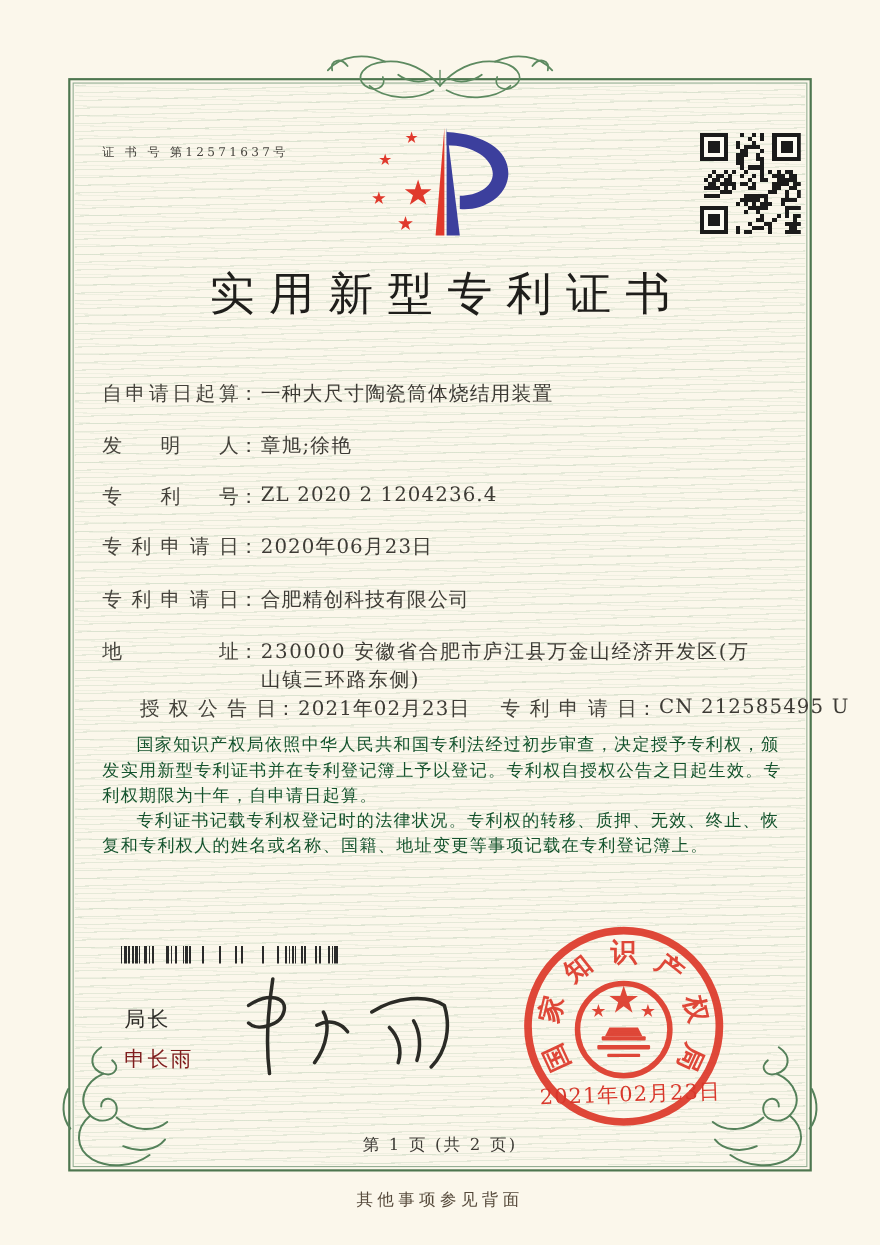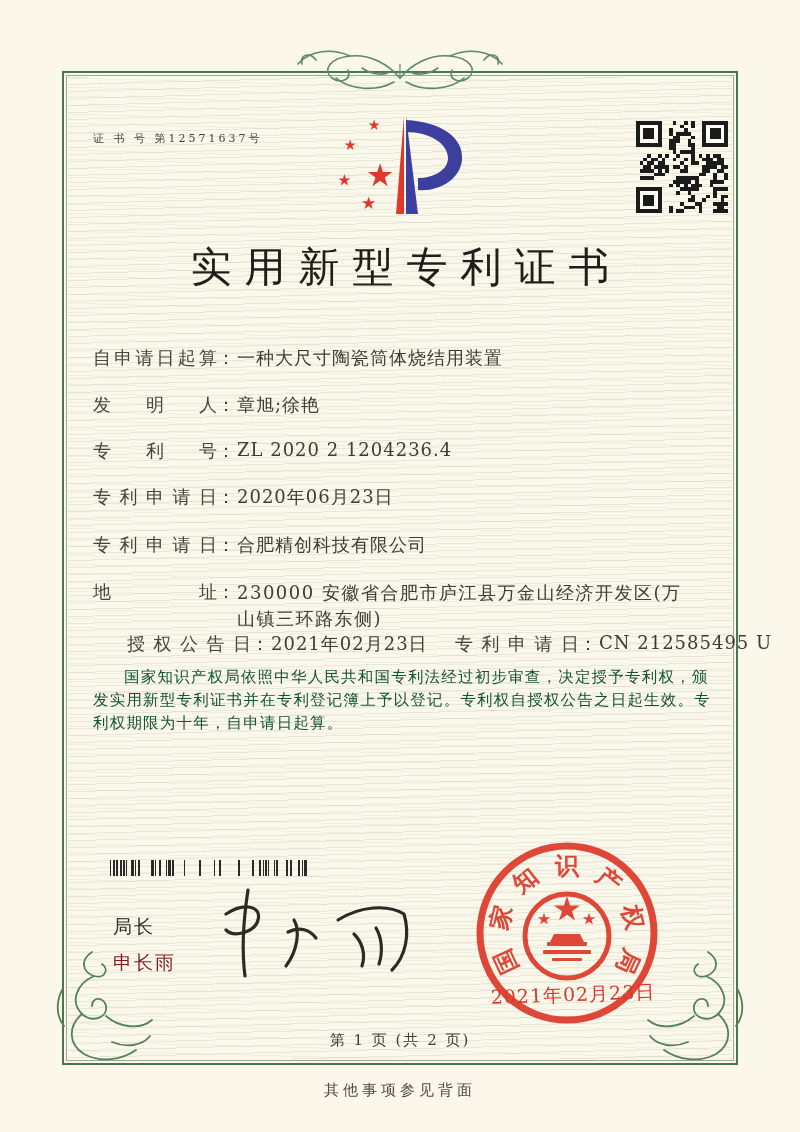--- a/index.html
+++ b/index.html
@@ -380,20 +380,21 @@
     <div class="frow" style="top:286px;margin-left:34px;">
       <span class="lbl">授权公告日</span><span class="colon">：</span><span class="val">2021年02月23日</span>
     </div>
     <div class="frow second-pair" style="top:286px;">
       <span class="lbl">专利申请日</span><span class="colon">：</span><span class="val">CN 212585495 U</span>
     </div>
   </div>
 
   <div class="body-text">
     <p>国家知识产权局依照中华人民共和国专利法经过初步审查，决定授予专利权，颁发实用新型专利证书并在专利登记簿上予以登记。专利权自授权公告之日起生效。专利权期限为十年，自申请日起算。</p>
+    <p>专利证书记载专利权登记时的法律状况。专利权的转移、质押、无效、终止、恢复和专利权人的姓名或名称、国籍、地址变更等事项记载在专利登记簿上。</p>
   </div>
 
   <div class="barcode">
     <svg id="barcode-svg" width="200" height="16" viewBox="0 0 200 16" shape-rendering="crispEdges">
         <rect x="0" y="0" width="1" height="16" fill="#2a2a2a"></rect>
         <rect x="3" y="0" width="2" height="16" fill="#2a2a2a"></rect>
         <rect x="6" y="0" width="2" height="16" fill="#2a2a2a"></rect>
         <rect x="10" y="0" width="2" height="16" fill="#2a2a2a"></rect>
         <rect x="13" y="0" width="2" height="16" fill="#2a2a2a"></rect>
         <rect x="16" y="0" width="1" height="16" fill="#2a2a2a"></rect>

